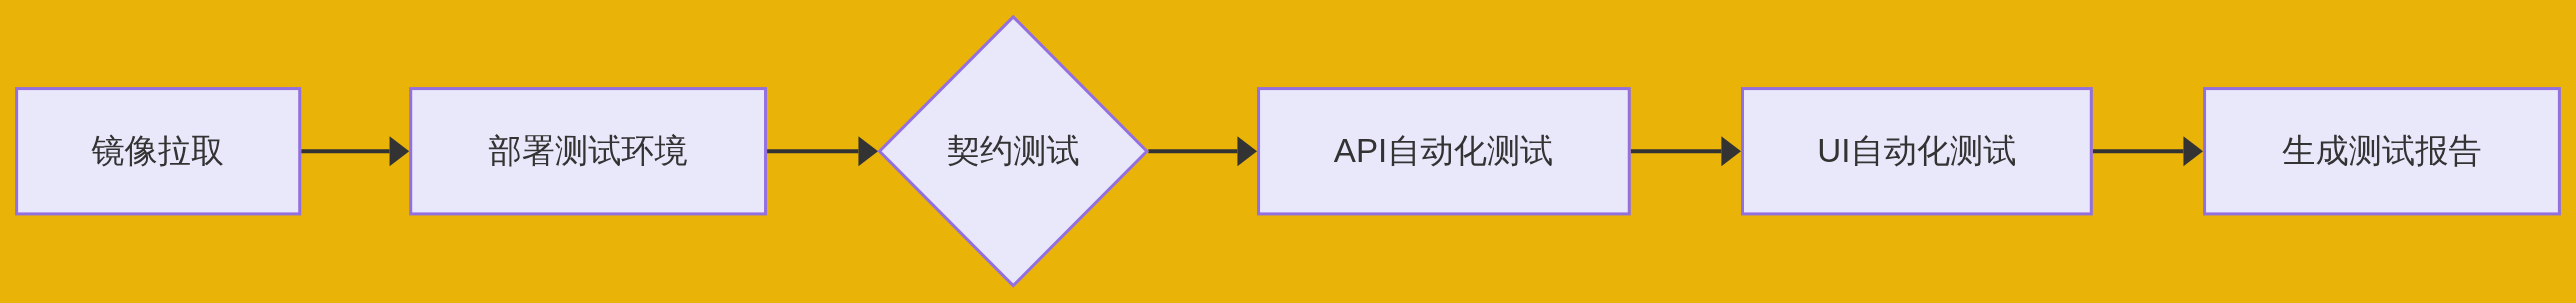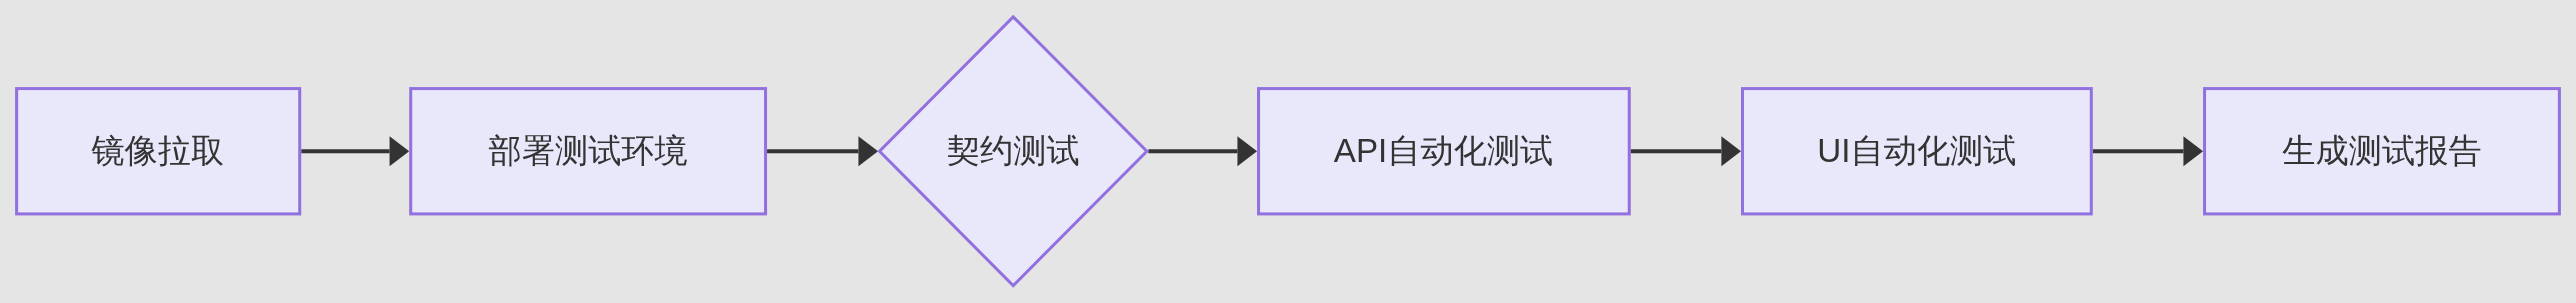--- a/index.html
+++ b/index.html
@@ -8,21 +8,21 @@
     padding: 0;
     background: #ffffff;
   }
   body {
     font-family: "Liberation Sans", "DejaVu Sans", sans-serif;
   }
   #canvas {
     position: relative;
     width: 2576px;
     height: 304px;
-    background: #e5e5e5;
+    background: #eab308;
     overflow: hidden;
   }
   #flow-svg {
     position: absolute;
     top: 0;
     left: 0;
     width: 2576px;
     height: 304px;
     display: block;
   }

